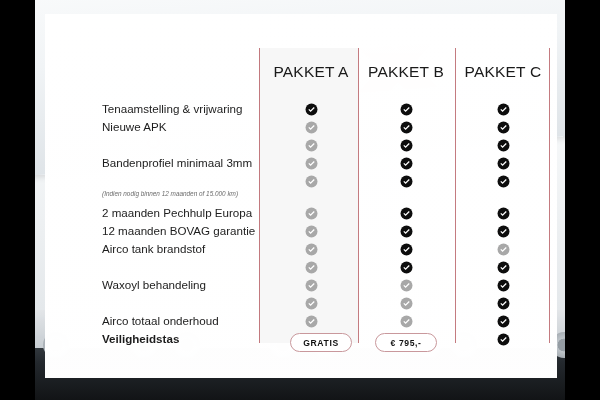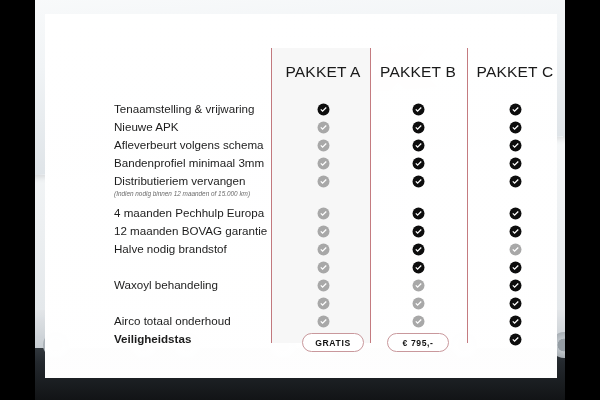--- a/index.html
+++ b/index.html
@@ -102,21 +102,20 @@
     transform: rotate(-4deg);
   }
 
   
   #card {
     position: absolute;
     left: 45px; top: 14px;
     width: 512px; height: 364px;
     background: rgba(255,255,255,0.90);
     overflow: hidden;
-    padding-left: 12px;
   }
   
   #card .wash {
     position: absolute; inset: 0;
     background: linear-gradient(180deg, rgba(255,255,255,.96) 0%, rgba(255,255,255,.86) 34%, rgba(255,255,255,.88) 70%, rgba(255,255,255,.95) 100%);
     pointer-events: none;
   }
 
   #content { position: relative; width: 100%; height: 100%; }
 
@@ -257,21 +256,20 @@
             <circle cx="12" cy="12" r="11"></circle>
             <path d="M10.3 16.6 6.2 12.5l1.6-1.6 2.5 2.5 6-6 1.6 1.6z"></path>
           </svg>
         </div>
         <div class="chk on" style="left: 451.5px; top: 106.5px;">
           <svg viewBox="0 0 24 24">
             <circle cx="12" cy="12" r="11"></circle>
             <path d="M10.3 16.6 6.2 12.5l1.6-1.6 2.5 2.5 6-6 1.6 1.6z"></path>
           </svg>
         </div>
-        <div class="feature" style="top: 125px;">Afleverbeurt volgens schema</div>
         <div class="chk off" style="left: 259.5px; top: 124.5px;">
           <svg viewBox="0 0 24 24">
             <circle cx="12" cy="12" r="11"></circle>
             <path d="M10.3 16.6 6.2 12.5l1.6-1.6 2.5 2.5 6-6 1.6 1.6z"></path>
           </svg>
         </div>
         <div class="chk on" style="left: 354.5px; top: 124.5px;">
           <svg viewBox="0 0 24 24">
             <circle cx="12" cy="12" r="11"></circle>
             <path d="M10.3 16.6 6.2 12.5l1.6-1.6 2.5 2.5 6-6 1.6 1.6z"></path>
@@ -295,41 +293,40 @@
             <circle cx="12" cy="12" r="11"></circle>
             <path d="M10.3 16.6 6.2 12.5l1.6-1.6 2.5 2.5 6-6 1.6 1.6z"></path>
           </svg>
         </div>
         <div class="chk on" style="left: 451.5px; top: 142.5px;">
           <svg viewBox="0 0 24 24">
             <circle cx="12" cy="12" r="11"></circle>
             <path d="M10.3 16.6 6.2 12.5l1.6-1.6 2.5 2.5 6-6 1.6 1.6z"></path>
           </svg>
         </div>
-        <div class="feature" style="top: 161px;">Distributieriem vervangen</div>
         <div class="featnote" style="top: 177px;">(Indien nodig binnen 12 maanden of 15.000 km)</div>
         <div class="chk off" style="left: 259.5px; top: 160.5px;">
           <svg viewBox="0 0 24 24">
             <circle cx="12" cy="12" r="11"></circle>
             <path d="M10.3 16.6 6.2 12.5l1.6-1.6 2.5 2.5 6-6 1.6 1.6z"></path>
           </svg>
         </div>
         <div class="chk on" style="left: 354.5px; top: 160.5px;">
           <svg viewBox="0 0 24 24">
             <circle cx="12" cy="12" r="11"></circle>
             <path d="M10.3 16.6 6.2 12.5l1.6-1.6 2.5 2.5 6-6 1.6 1.6z"></path>
           </svg>
         </div>
         <div class="chk on" style="left: 451.5px; top: 160.5px;">
           <svg viewBox="0 0 24 24">
             <circle cx="12" cy="12" r="11"></circle>
             <path d="M10.3 16.6 6.2 12.5l1.6-1.6 2.5 2.5 6-6 1.6 1.6z"></path>
           </svg>
         </div>
-        <div class="feature" style="top: 193px;">4 maanden Pechhulp Europa</div>
+        <div class="feature" style="top: 193px;">2 maanden Pechhulp Europa</div>
         <div class="chk off" style="left: 259.5px; top: 192.5px;">
           <svg viewBox="0 0 24 24">
             <circle cx="12" cy="12" r="11"></circle>
             <path d="M10.3 16.6 6.2 12.5l1.6-1.6 2.5 2.5 6-6 1.6 1.6z"></path>
           </svg>
         </div>
         <div class="chk on" style="left: 354.5px; top: 192.5px;">
           <svg viewBox="0 0 24 24">
             <circle cx="12" cy="12" r="11"></circle>
             <path d="M10.3 16.6 6.2 12.5l1.6-1.6 2.5 2.5 6-6 1.6 1.6z"></path>
@@ -353,21 +350,21 @@
             <circle cx="12" cy="12" r="11"></circle>
             <path d="M10.3 16.6 6.2 12.5l1.6-1.6 2.5 2.5 6-6 1.6 1.6z"></path>
           </svg>
         </div>
         <div class="chk on" style="left: 451.5px; top: 210.5px;">
           <svg viewBox="0 0 24 24">
             <circle cx="12" cy="12" r="11"></circle>
             <path d="M10.3 16.6 6.2 12.5l1.6-1.6 2.5 2.5 6-6 1.6 1.6z"></path>
           </svg>
         </div>
-        <div class="feature" style="top: 229px;">Halve nodig brandstof</div>
+        <div class="feature" style="top: 229px;">Airco tank brandstof</div>
         <div class="chk off" style="left: 259.5px; top: 228.5px;">
           <svg viewBox="0 0 24 24">
             <circle cx="12" cy="12" r="11"></circle>
             <path d="M10.3 16.6 6.2 12.5l1.6-1.6 2.5 2.5 6-6 1.6 1.6z"></path>
           </svg>
         </div>
         <div class="chk on" style="left: 354.5px; top: 228.5px;">
           <svg viewBox="0 0 24 24">
             <circle cx="12" cy="12" r="11"></circle>
             <path d="M10.3 16.6 6.2 12.5l1.6-1.6 2.5 2.5 6-6 1.6 1.6z"></path>

